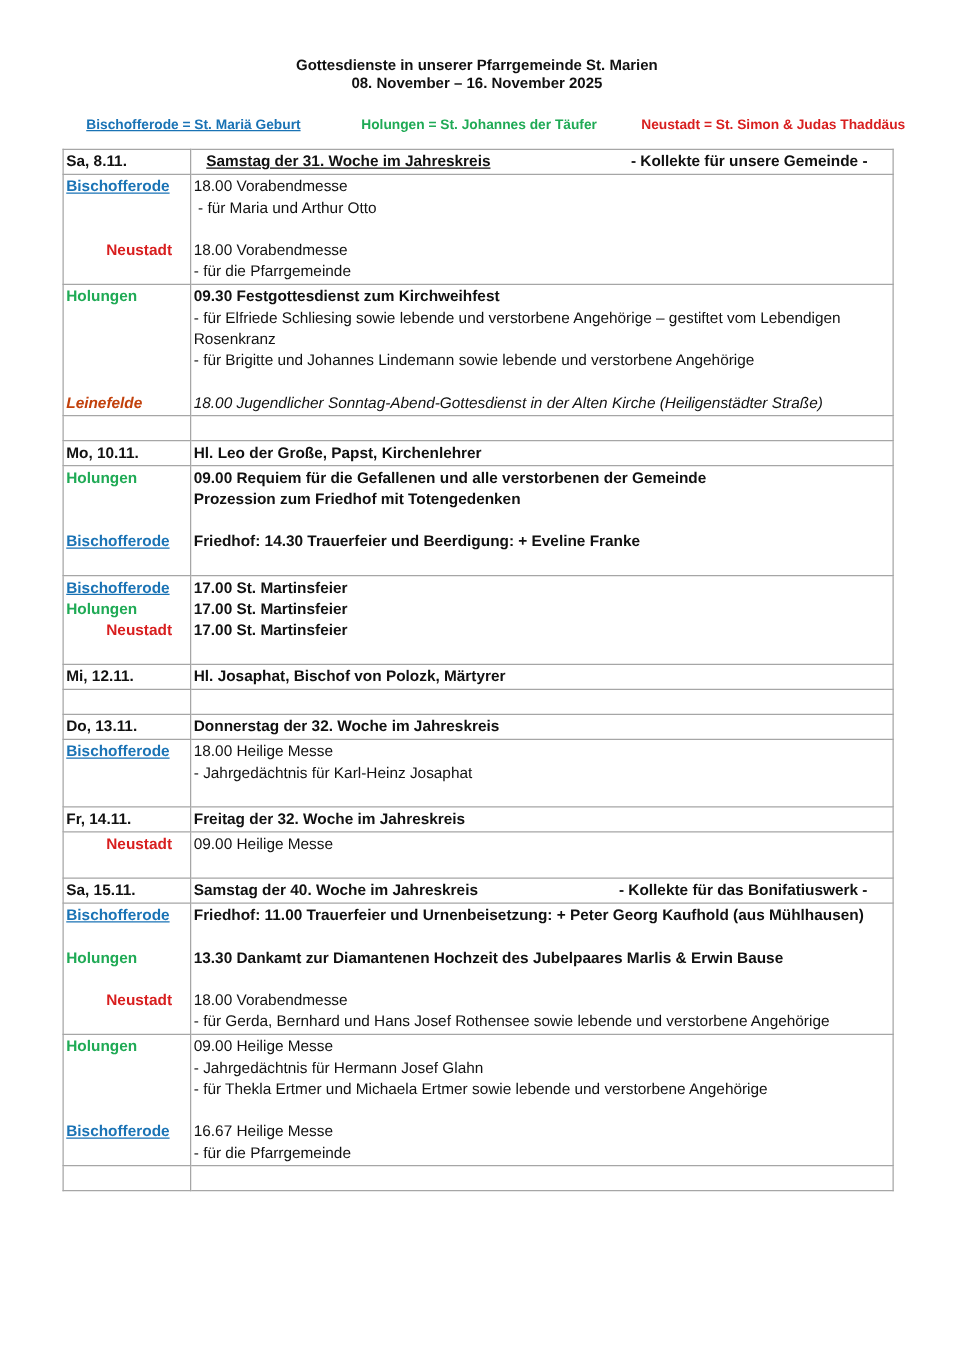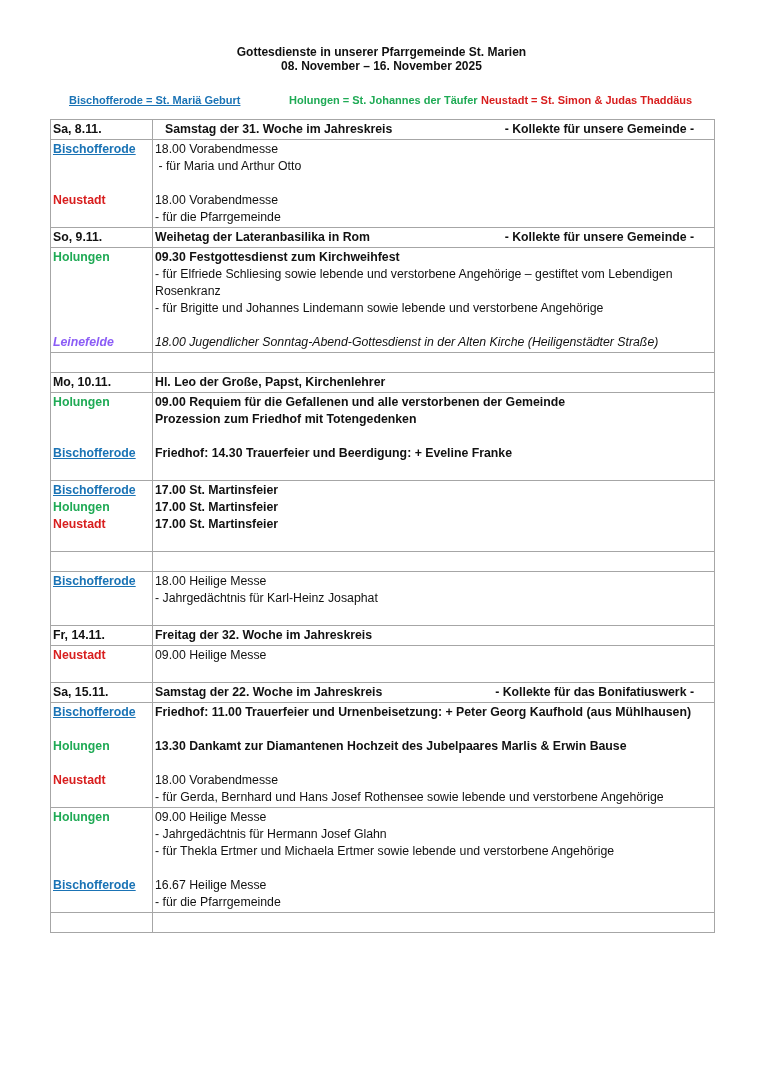--- a/index.html
+++ b/index.html
@@ -5,29 +5,29 @@
   html, body { margin: 0; padding: 0; background: #ffffff; }
   body { width: 763px; height: 1080px; position: relative; font-family: "Liberation Sans", sans-serif; color: #111; }
   .page { position: absolute; left: 0; top: 0; width: 763px; }
   .title { position: absolute; left: 0; width: 763px; text-align: center; font-weight: bold; font-size: 12px; color: #111; }
   .title1 { top: 45px; }
   .title2 { top: 59px; }
   .legend { position: absolute; top: 94px; left: 0; width: 763px; font-size: 11px; font-weight: bold; }
   .legend span { position: absolute; white-space: nowrap; }
   .c-blue { color: #1a73b5; text-decoration: underline; }
   .c-green { color: #1faa55; }
-  .c-red { color: #d81e1e; }
-  .c-purple { color: #8b5cf6; }
+  .c-red { color: #d81e1e; margin-left: 32px; }
+  .c-purple { color: #c2410c; }
   table.sched { position: absolute; left: 50px; top: 119px; width: 665px; border-collapse: collapse; table-layout: fixed; font-size: 12.3px; }
   table.sched td { border: 1.5px solid #a6a6a6; padding: 1px 2px 1px 2px; vertical-align: top; line-height: 17px; }
   td.col1 { width: 97px; }
   tr.dayrow td { font-weight: bold; height: 17px; }
   .hdrwrap { position: relative; }
   .kollekte { position: absolute; right: 18px; top: 0; white-space: nowrap; }
-  .hdr-indent { padding-left: 10px; }
+  .hdr-indent { padding-left: 10px; text-decoration: underline; }
   .loc { font-weight: bold; }
   .line { white-space: nowrap; }
   .b { font-weight: bold; }
   .i { font-style: italic; }
   .sp { height: 17px; }
 </style>
 </head>
 <body>
 
 <div class="page">
@@ -58,26 +58,20 @@
       </td>
       <td>
         <div class="line">18.00  Vorabendmesse</div>
         <div class="line" style="white-space:pre"> - für Maria und Arthur Otto</div>
         <div class="sp"></div>
         <div class="line">18.00 Vorabendmesse</div>
         <div class="line">- für die Pfarrgemeinde</div>
       </td>
     </tr>
 
-    <tr class="dayrow">
-      <td class="col1">So, 9.11.</td>
-      <td>
-            <div class="hdrwrap"><span>Weihetag der Lateranbasilika in Rom</span><span class="kollekte">- Kollekte für unsere Gemeinde -</span></div>
-          </td>
-    </tr>
     <tr>
       <td class="col1">
         <div class="loc c-green">Holungen</div>
         <div class="sp"></div>
             <div class="sp"></div>
             <div class="sp"></div>
             <div class="sp"></div>
         <div class="loc c-purple i">Leinefelde</div>
       </td>
       <td>
@@ -121,25 +115,33 @@
         <div class="loc c-red">Neustadt</div>
         <div class="sp"></div>
       </td>
       <td>
         <div class="line b">17.00 St. Martinsfeier</div>
         <div class="line b">17.00 St. Martinsfeier</div>
         <div class="line b">17.00 St. Martinsfeier</div>
       </td>
     </tr>
 
+    <tr class="dayrow">
+      <td class="col1">Mi, 12.11.</td>
+      <td><span>Hl. Josaphat, Bischof von Polozk, Märtyrer</span></td>
+    </tr>
     <tr>
           <td class="col1" style="height:17px"></td>
           <td></td>
         </tr>
 
+    <tr class="dayrow">
+      <td class="col1">Do, 13.11.</td>
+      <td><span>Donnerstag der 32. Woche im Jahreskreis</span></td>
+    </tr>
     <tr>
       <td class="col1">
         <div class="loc c-blue">Bischofferode</div>
       </td>
       <td>
         <div class="line">18.00  Heilige Messe</div>
         <div class="line">- Jahrgedächtnis für Karl-Heinz Josaphat</div>
         <div class="sp"></div>
       </td>
     </tr>
@@ -154,21 +156,21 @@
       </td>
       <td>
         <div class="line">09.00  Heilige Messe</div>
         <div class="sp"></div>
       </td>
     </tr>
 
     <tr class="dayrow">
       <td class="col1">Sa, 15.11.</td>
       <td>
-            <div class="hdrwrap"><span>Samstag der 22. Woche im Jahreskreis</span><span class="kollekte">- Kollekte für das Bonifatiuswerk -</span></div>
+            <div class="hdrwrap"><span>Samstag der 40. Woche im Jahreskreis</span><span class="kollekte">- Kollekte für das Bonifatiuswerk -</span></div>
           </td>
     </tr>
     <tr>
       <td class="col1">
         <div class="loc c-blue">Bischofferode</div>
         <div class="sp"></div>
         <div class="loc c-green">Holungen</div>
         <div class="sp"></div>
         <div class="loc c-red">Neustadt</div>
         <div class="sp"></div>

